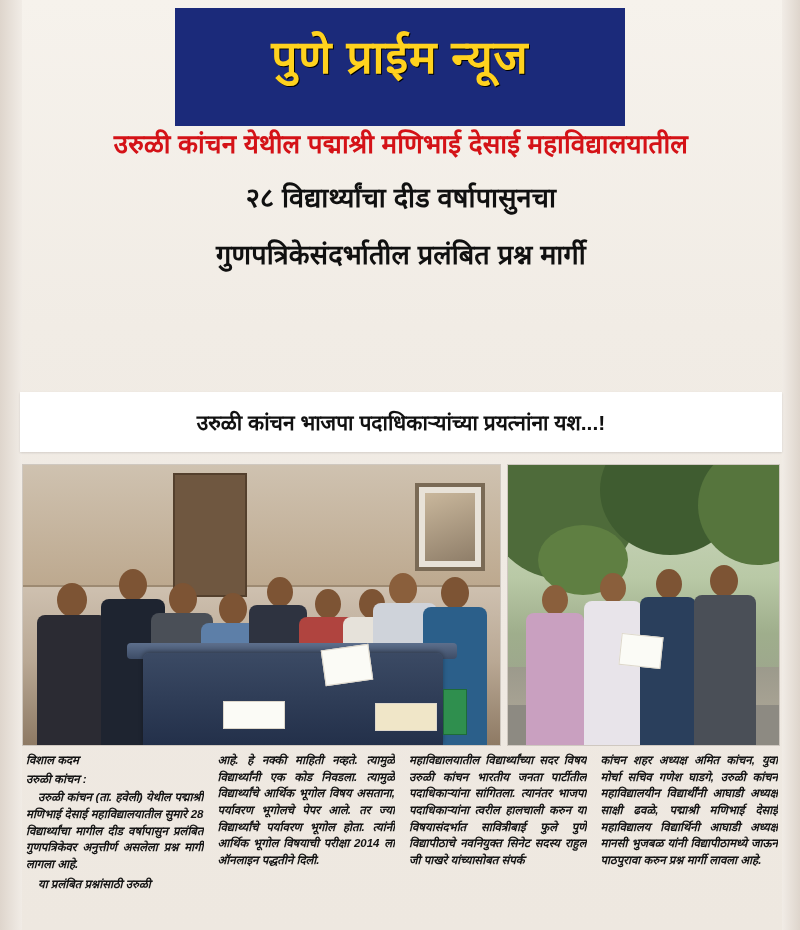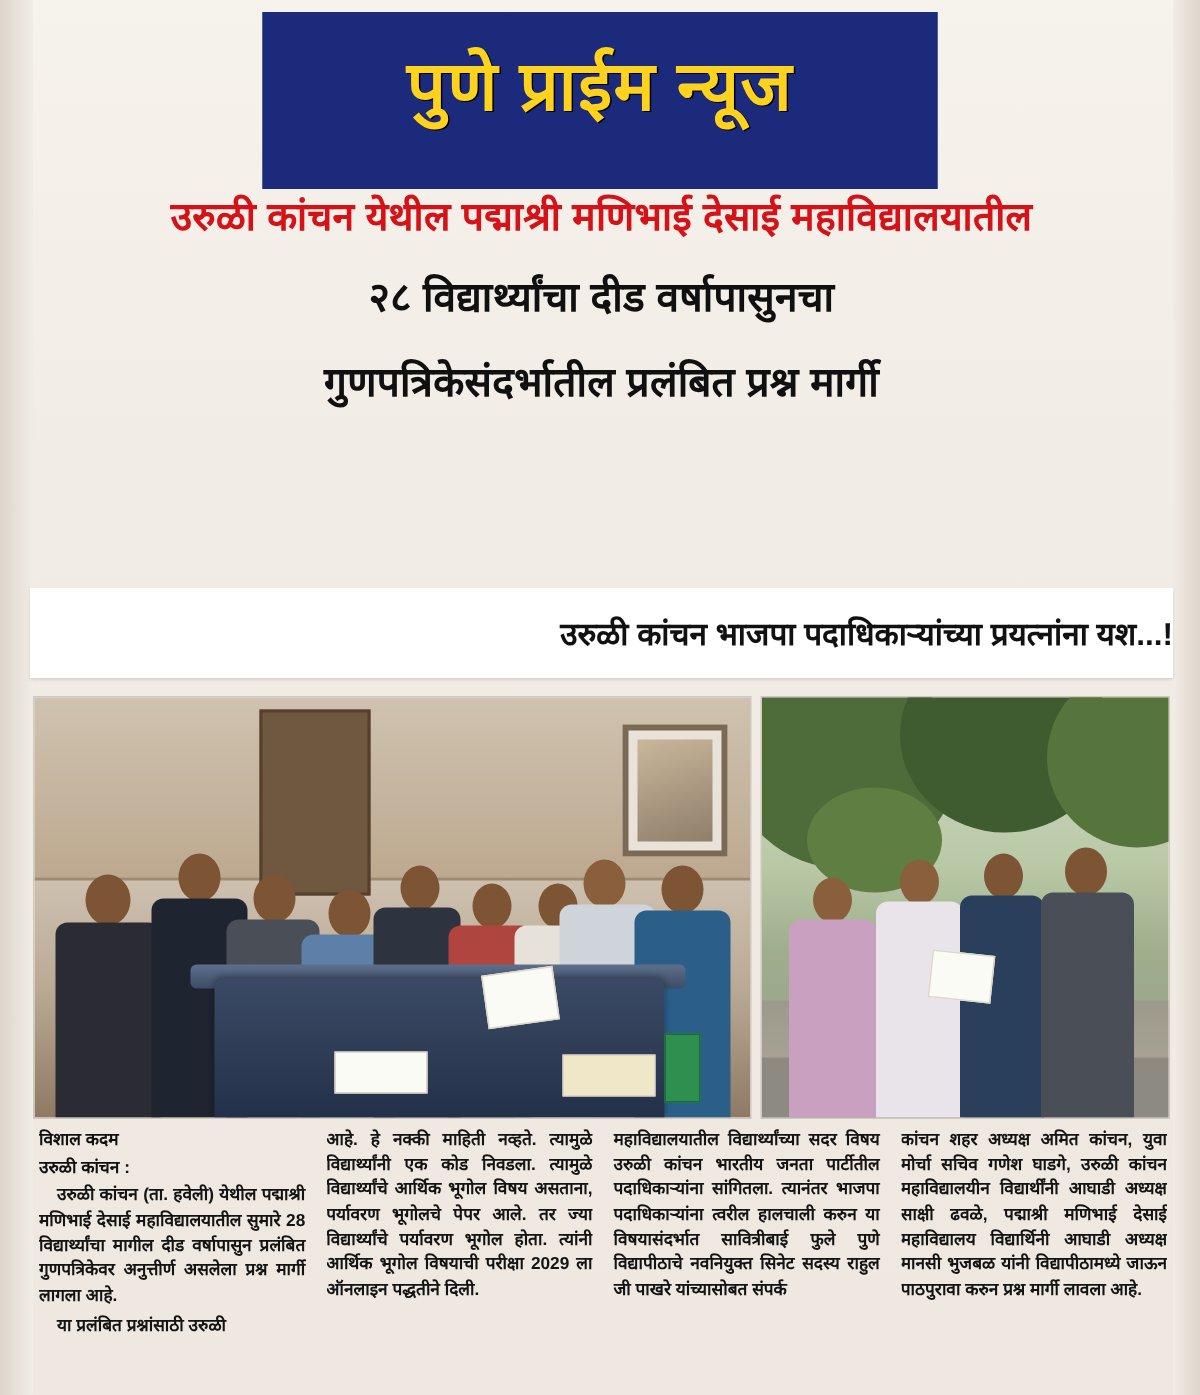--- a/index.html
+++ b/index.html
@@ -94,21 +94,21 @@
   .subhead-strip {
     position: absolute;
     left: 20px;
     top: 392px;
     width: 762px;
     height: 60px;
     background: #ffffff;
     box-shadow: 0 1px 2px rgba(0,0,0,.12);
     display: flex;
     align-items: center;
-    justify-content: flex-end;
+    justify-content: center;
   }
   .subhead-text {
     color: #111;
     font-size: 21px;
     font-weight: bold;
   }
 
   
   .photos {
     position: absolute;
@@ -179,20 +179,21 @@
   
   .columns {
     position: absolute;
     left: 26px;
     top: 752px;
     width: 752px;
     height: 176px;
     display: flex;
     gap: 14px;
     overflow: hidden;
+    font-style: italic;
   }
   .col {
     width: 179px;
     font-size: 11.5px;
     line-height: 1.45;
     color: #141414;
     font-weight: bold;
     text-align: justify;
     overflow: hidden;
   }
@@ -297,21 +298,21 @@
   </div>
 
   <div class="columns">
     <div class="col">
       <div class="byline">विशाल कदम</div>
       <div class="byline">उरुळी कांचन :</div>
       <p class="indent">उरुळी कांचन (ता. हवेली) येथील पद्माश्री मणिभाई देसाई महाविद्यालयातील सुमारे 28 विद्यार्थ्यांचा मागील दीड वर्षापासुन प्रलंबित गुणपत्रिकेवर अनुत्तीर्ण असलेला प्रश्न मार्गी लागला आहे.</p>
       <p class="indent">या प्रलंबित प्रश्नांसाठी उरुळी</p>
     </div>
     <div class="col">
-      <p>आहे. हे नक्की माहिती नव्हते. त्यामुळे विद्यार्थ्यांनी एक कोड निवडला. त्यामुळे विद्यार्थ्यांचे आर्थिक भूगोल विषय असताना, पर्यावरण भूगोलचे पेपर आले. तर ज्या विद्यार्थ्यांचे पर्यावरण भूगोल होता. त्यांनी आर्थिक भूगोल विषयाची परीक्षा 2029 ला ऑनलाइन पद्धतीने दिली.</p>
+      <p>आहे. हे नक्की माहिती नव्हते. त्यामुळे विद्यार्थ्यांनी एक कोड निवडला. त्यामुळे विद्यार्थ्यांचे आर्थिक भूगोल विषय असताना, पर्यावरण भूगोलचे पेपर आले. तर ज्या विद्यार्थ्यांचे पर्यावरण भूगोल होता. त्यांनी आर्थिक भूगोल विषयाची परीक्षा 2014 ला ऑनलाइन पद्धतीने दिली.</p>
     </div>
     <div class="col">
       <p>महाविद्यालयातील विद्यार्थ्यांच्या सदर विषय उरुळी कांचन भारतीय जनता पार्टीतील पदाधिकाऱ्यांना सांगितला. त्यानंतर भाजपा पदाधिकाऱ्यांना त्वरील हालचाली करुन या विषयासंदर्भात सावित्रीबाई फुले पुणे विद्यापीठाचे नवनियुक्त सिनेट सदस्य राहुल जी पाखरे यांच्यासोबत संपर्क</p>
     </div>
     <div class="col">
       <p>कांचन शहर अध्यक्ष अमित कांचन, युवा मोर्चा सचिव  गणेश घाडगे, उरुळी कांचन महाविद्यालयीन विद्यार्थींनी आघाडी अध्यक्ष साक्षी ढवळे, पद्माश्री मणिभाई देसाई महाविद्यालय विद्यार्थिनी आघाडी अध्यक्ष मानसी भुजबळ यांनी विद्यापीठामध्ये जाऊन पाठपुरावा करुन प्रश्न मार्गी लावला आहे.</p>
     </div>
   </div>
 </div>
 

